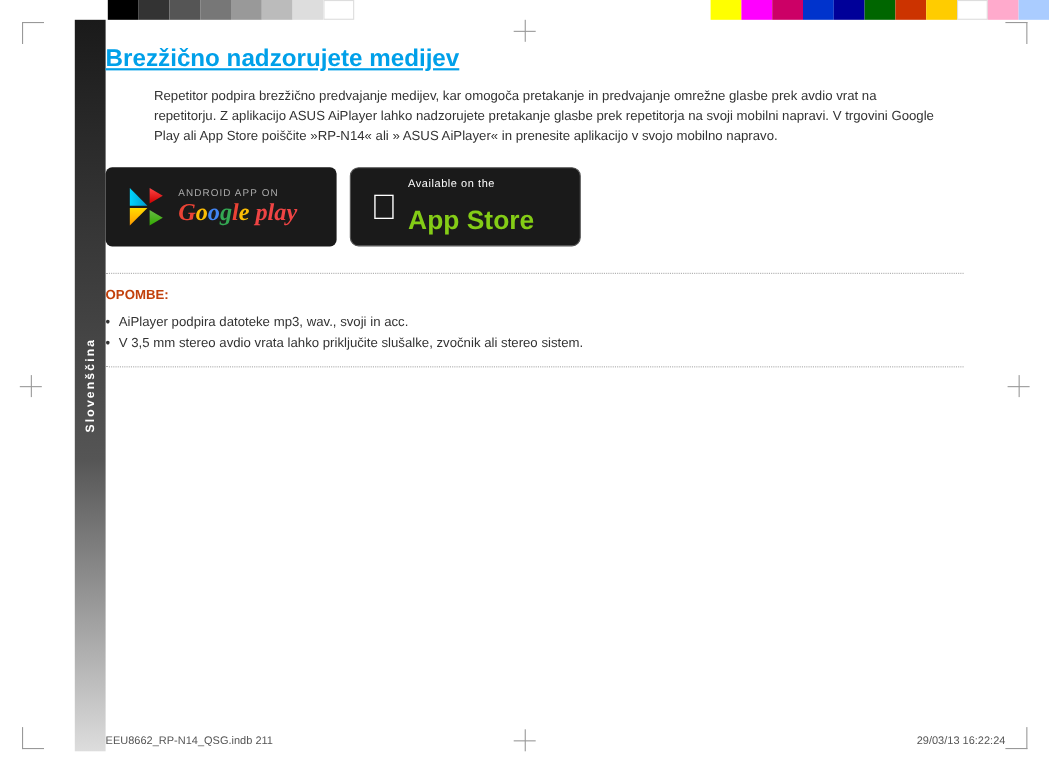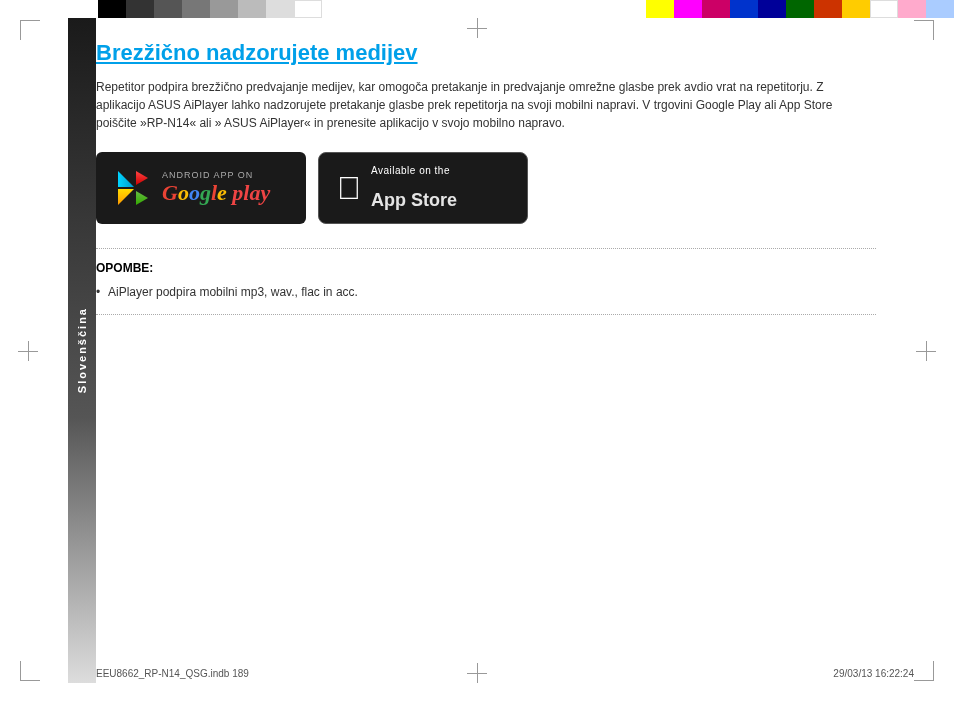--- a/index.html
+++ b/index.html
@@ -123,20 +123,21 @@
       font-family: Arial, sans-serif;
     }
 
     
     .body-text {
       font-size: 12px;
       color: #333;
       line-height: 1.5;
       margin-bottom: 20px;
       max-width: 760px;
+      padding-left: 44px;
     }
 
     
     .app-buttons {
       display: flex;
       gap: 12px;
       margin-bottom: 24px;
     }
 
     
@@ -201,39 +202,39 @@
       flex-direction: column;
     }
 
     .available-on-the {
       font-size: 10px;
       color: #ffffff;
       letter-spacing: 0.5px;
     }
 
     .app-store-logo {
-      font-size: 18px;
-      color: #e5e5e5;
+      font-size: 24px;
+      color: #84cc16;
       font-weight: bold;
       margin-top: 14px;
     }
 
     
     .dotted-separator {
       border: none;
       border-top: 1px dotted #aaa;
       margin-bottom: 12px;
       max-width: 780px;
     }
 
     
     .notes-title {
       font-size: 12px;
       font-weight: bold;
-      color: #000000;
+      color: #c2410c;
       margin-bottom: 8px;
     }
 
     .notes-list {
       list-style: none;
       padding: 0;
     }
 
     .notes-list li {
       font-size: 12px;
@@ -379,24 +380,25 @@
       </div>
     </div>
 
   </div>
 
   <hr class="dotted-separator">
 
   <div class="notes-section">
     <p class="notes-title">OPOMBE:</p>
     <ul class="notes-list">
-      <li>AiPlayer podpira mobilni mp3, wav., flac in acc.</li>
+      <li>AiPlayer podpira datoteke mp3, wav., svoji in acc.</li>
+      <li>V 3,5 mm stereo avdio vrata lahko priključite slušalke, zvočnik ali stereo sistem.</li>
     </ul>
   </div>
 
   <hr class="notes-bottom-separator">
 
 </div>
 
 <div class="footer">
-  <span class="footer-left">EEU8662_RP-N14_QSG.indb   189</span>
+  <span class="footer-left">EEU8662_RP-N14_QSG.indb   211</span>
   <span class="footer-right">29/03/13   16:22:24</span>
 </div>
 
 </body></html>

